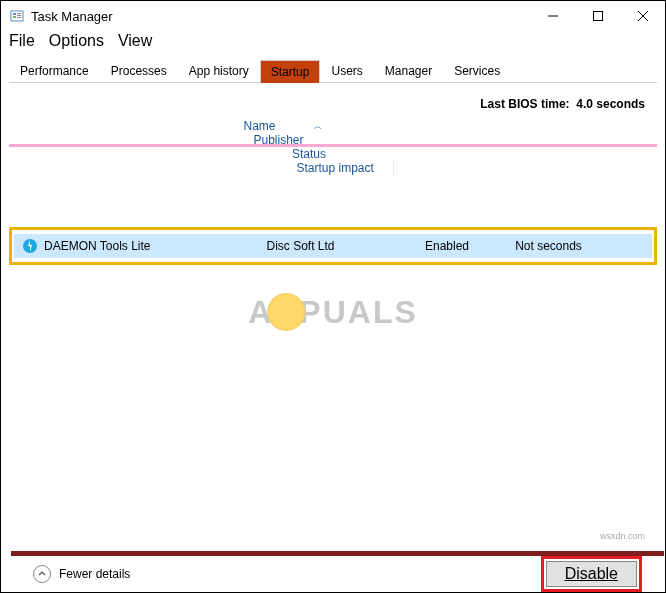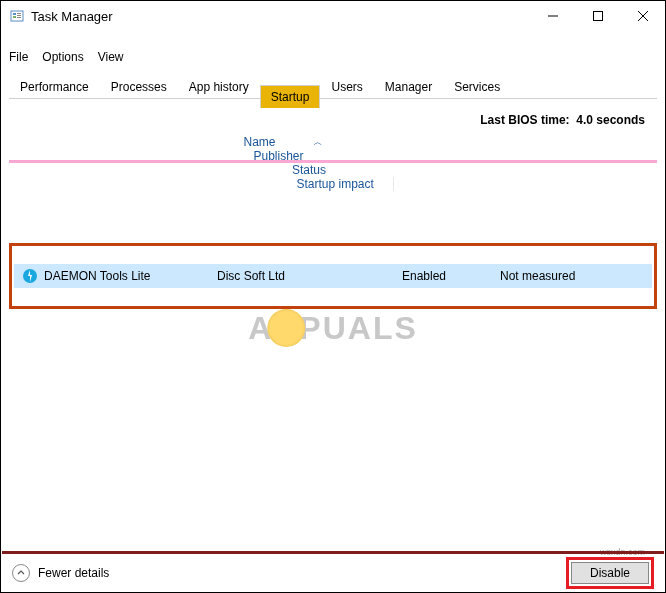--- a/index.html
+++ b/index.html
@@ -8,64 +8,64 @@
     
     .titlebar { height: 30px; display: flex; align-items: center; padding-left: 8px; }
     .titlebar-icon { width: 16px; height: 16px; margin-right: 6px; }
     .titlebar-icon svg { width: 16px; height: 16px; }
     .titlebar-text { font-size: 13px; flex: 1; }
     .window-controls { display: flex; height: 100%; }
     .window-btn { width: 45px; height: 100%; display: flex; align-items: center; justify-content: center; font-size: 14px; }
     .window-btn svg { width: 10px; height: 10px; }
     
     
-    .menubar { height: 20px; display: flex; align-items: center; padding-left: 8px; gap: 14px; font-size: 12px; margin-top: 16px; }
+    .menubar { height: 20px; display: flex; align-items: center; padding-left: 8px; gap: 14px; font-size: 16px; }
     
     
     .tabs-container { padding: 8px 8px 0 8px; }
     .tabs { display: flex; border-bottom: 1px solid #d0d0d0; }
     .tab { padding: 4px 10px; font-size: 12px; border: 1px solid transparent; border-bottom: none; cursor: pointer; }
-    .tab.active { border-color: #d0d0d0; background: #eab308; position: relative; top: 10px; }
+    .tab.active { border-color: #d0d0d0; background: #c2410c; position: relative; top: 1px; }
     
     
     .content { padding: 0 8px; position: relative; height: 460px; }
     
     .bios-time { text-align: right; padding: 14px 12px 8px 0; font-size: 12px; font-weight: bold; }
     
     
     .col-headers { display: flex; height: 28px; border-bottom: 3px solid #f9a8d4; align-items: center; flex-direction: column; }
     .col { font-size: 12px; color: #1a5599; padding-left: 8px; display: flex; align-items: center; gap: 8px; }
     .col-name { width: 195px; }
     .col-publisher { width: 175px; }
     .col-status { width: 98px; }
     .col-impact { width: 105px; border-right: 1px solid #e8e8e8; height: 100%; display: flex; align-items: center; margin-left: 16px; }
     .sort-arrow { font-size: 9px; margin-left: 30px; }
     
     
     .table-body { padding-top: 80px; }
     .row { display: flex; height: 24px; align-items: center; background: #cce8ff; font-size: 12px; }
-    .row-highlight { border: 3px solid #c2410c; padding: 18px 2px; }
+    .row-highlight { border: 3px solid #eab308; padding: 4px 2px; text-align: center; }
     .cell { padding-left: 8px; }
     .cell-name { width: 195px; display: flex; align-items: center; gap: 6px; }
     .cell-publisher { width: 175px; }
     .cell-status { width: 98px; margin-left: 10px; }
     .cell-impact { width: 105px; }
     .app-icon { width: 16px; height: 16px; flex-shrink: 0; }
     
     
     .watermark { position: absolute; top: 210px; left: 50%; transform: translateX(-50%); font-size: 32px; font-weight: bold; color: #c8c8c8; letter-spacing: 2px; display: flex; align-items: center; pointer-events: none; }
     .watermark-icon { width: 38px; height: 38px; background: radial-gradient(circle, #ffd96b 60%, #d4a845 100%); border-radius: 50%; margin: 0 -6px; position: relative; z-index: 1; }
     
     .wsx { position: absolute; bottom: 2px; right: 20px; font-size: 9px; color: #aaa; }
     
     
-    .footer { position: absolute; bottom: 1px; left: 1px; right: 1px; height: 40px; border-top: 3px solid #7f1d1d; display: flex; align-items: center; padding: 0 10px; justify-content: space-between; }
+    .footer { position: absolute; bottom: 1px; left: 10px; right: 1px; height: 40px; border-top: 5px solid #7f1d1d; display: flex; align-items: center; padding: 0 22px; justify-content: space-between; }
     .fewer-details { display: flex; align-items: center; gap: 8px; font-size: 12px; }
     .circle-arrow { width: 18px; height: 18px; border: 1px solid #888; border-radius: 50%; display: flex; align-items: center; justify-content: center; font-size: 10px; }
-    .disable-btn { padding: 3px 18px; font-size: 12px; border: 1px solid #888; background: #e1e1e1; }
+    .disable-btn { padding: 3px 18px; font-size: 16px; border: 1px solid #888; background: #e1e1e1; text-decoration: underline; }
     .disable-highlight { border: 3px solid #e51c23; padding: 2px; }
   </style>
 </head>
 <body>
 
 <div class="titlebar">
   <span class="titlebar-icon">
     <svg viewBox="0 0 16 16">
         <rect x="2" y="3" width="12" height="10" fill="none" stroke="#5a8dc8" stroke-width="1"></rect>
         <rect x="4" y="5" width="3" height="2" fill="#5a8dc8"></rect>
@@ -136,21 +136,21 @@
           <span class="app-icon">
             <svg viewBox="0 0 16 16">
                 <circle cx="8" cy="8" r="7" fill="#1ba8e0"></circle>
                 <path d="M8 2 L6 8 L8 8 L8 14 L10 7 L8 7 Z" fill="#fff"></path>
               </svg>
           </span>
           <span>DAEMON Tools Lite</span>
         </div>
         <div class="cell cell-publisher">Disc Soft Ltd</div>
         <div class="cell cell-status">Enabled</div>
-        <div class="cell cell-impact">Not measured</div>
+        <div class="cell cell-impact">Not seconds</div>
       </div>
     </div>
   </div>
 
   <div class="watermark">
     <span>A</span>
     <span class="watermark-icon"></span>
     <span>PUALS</span>
   </div>
 

